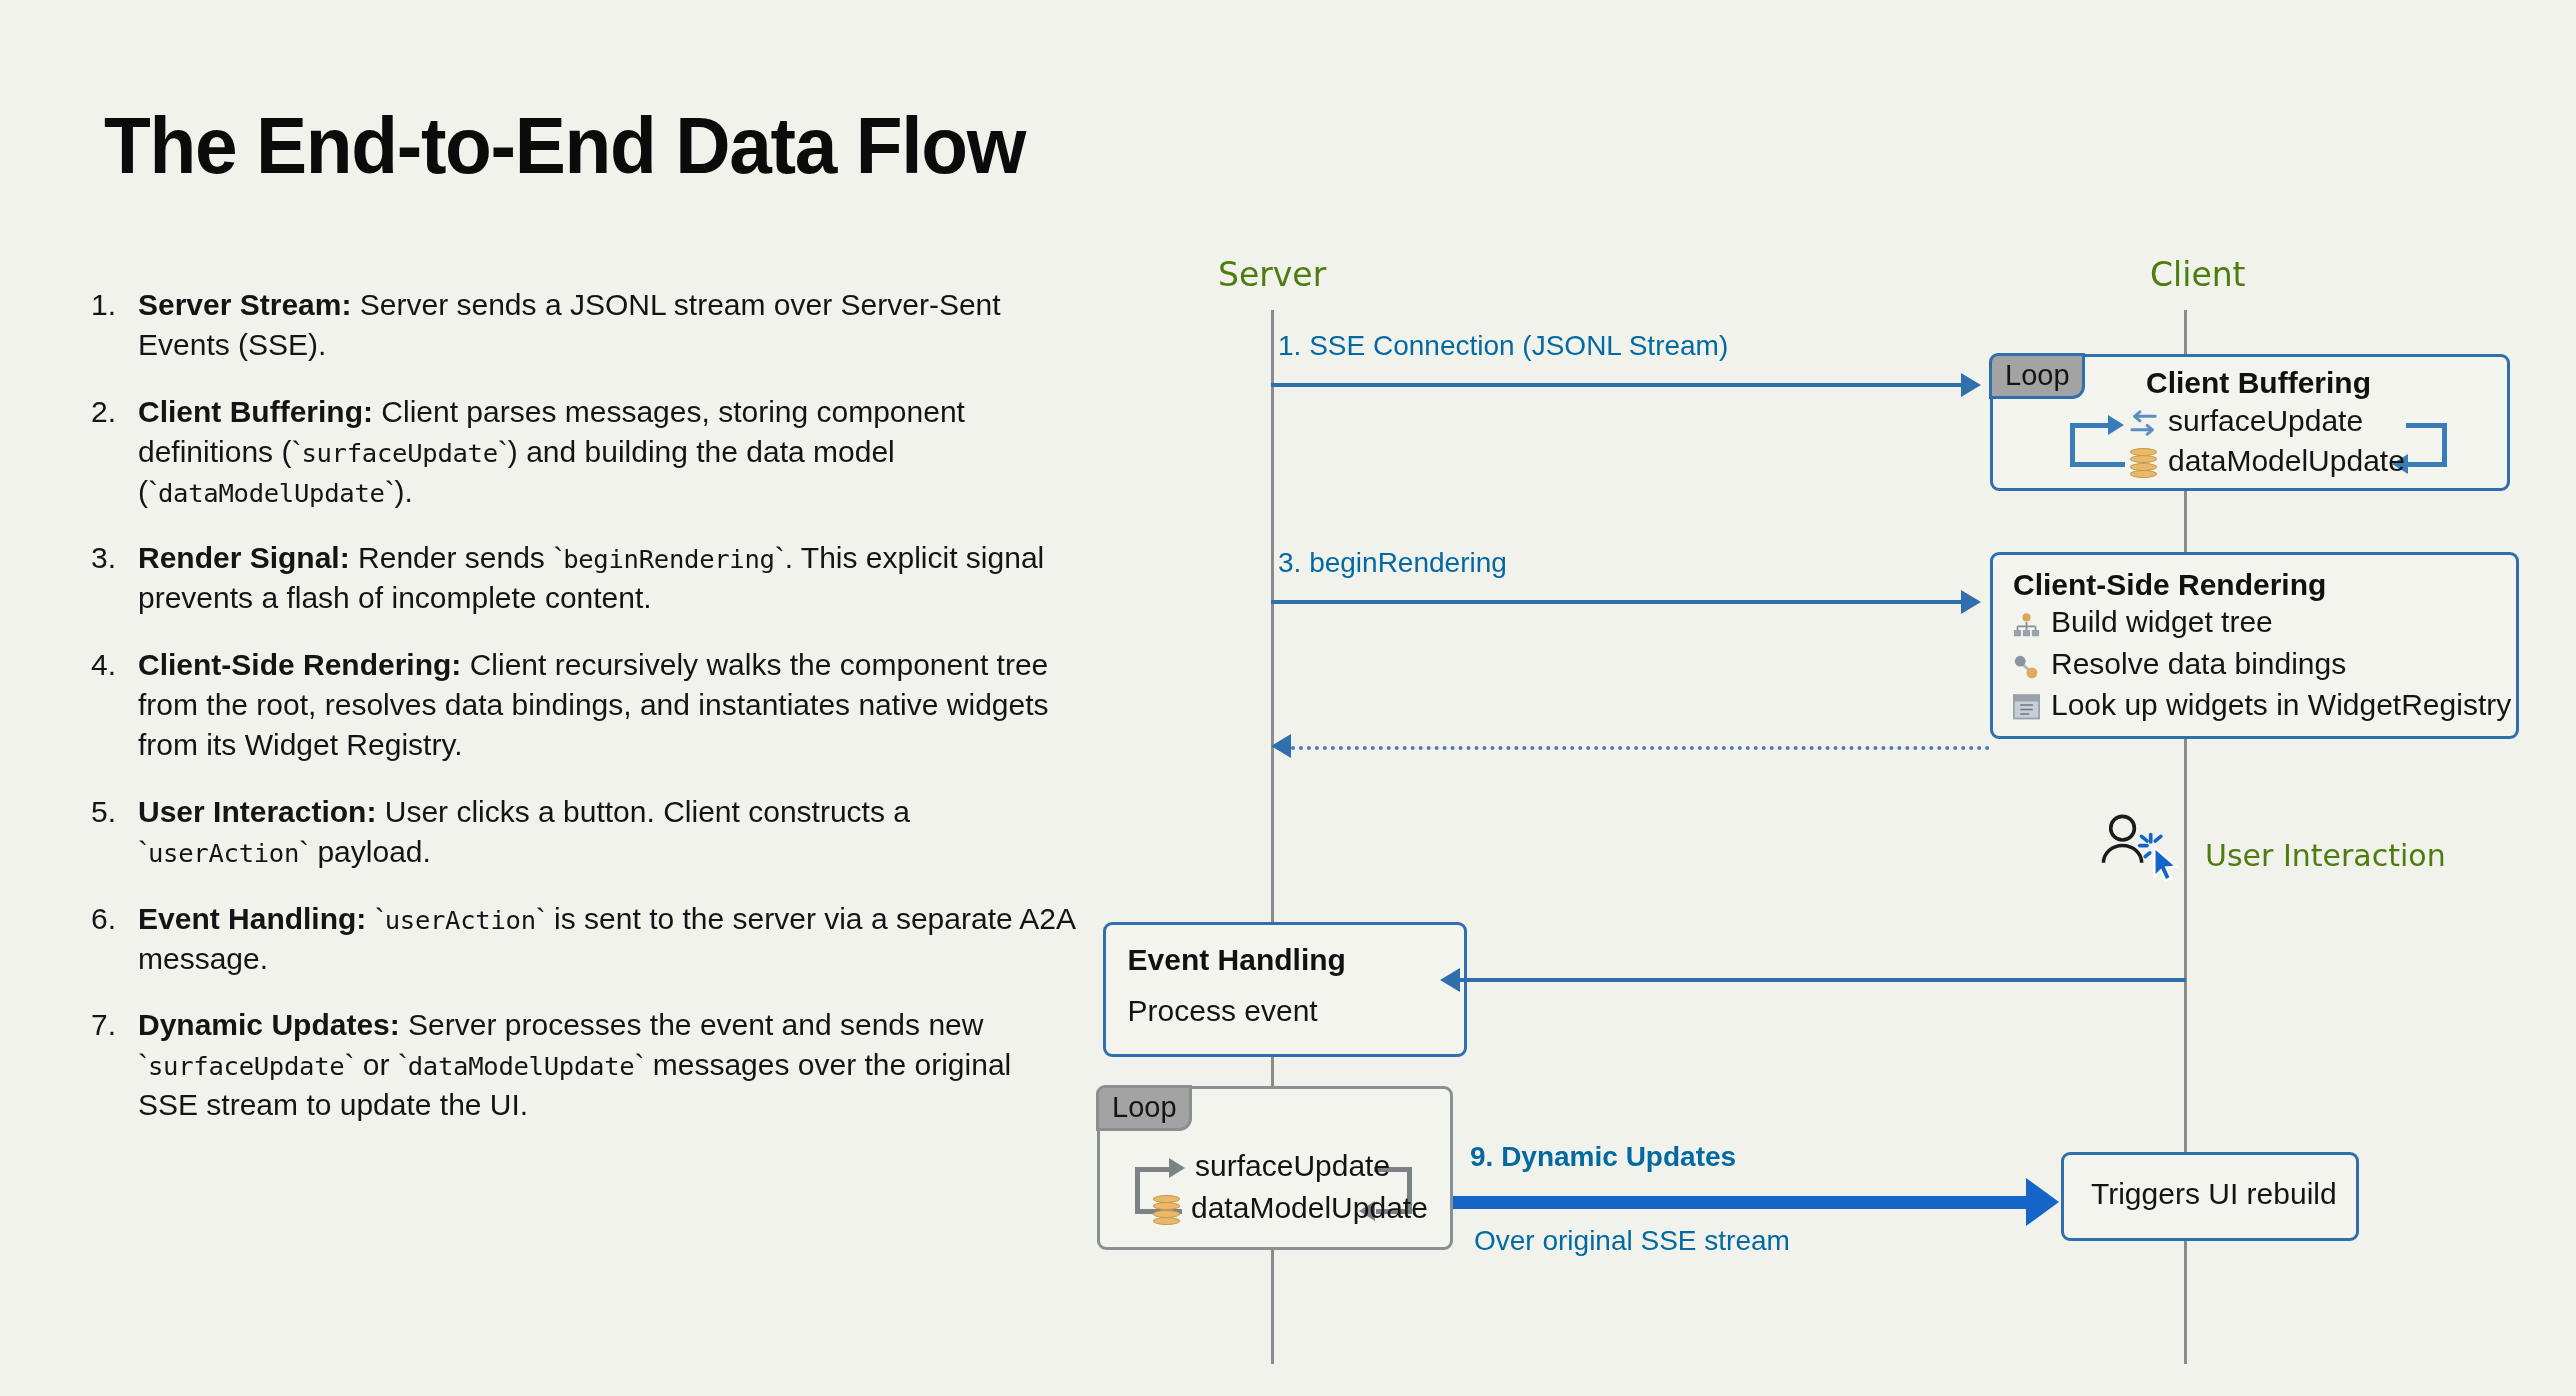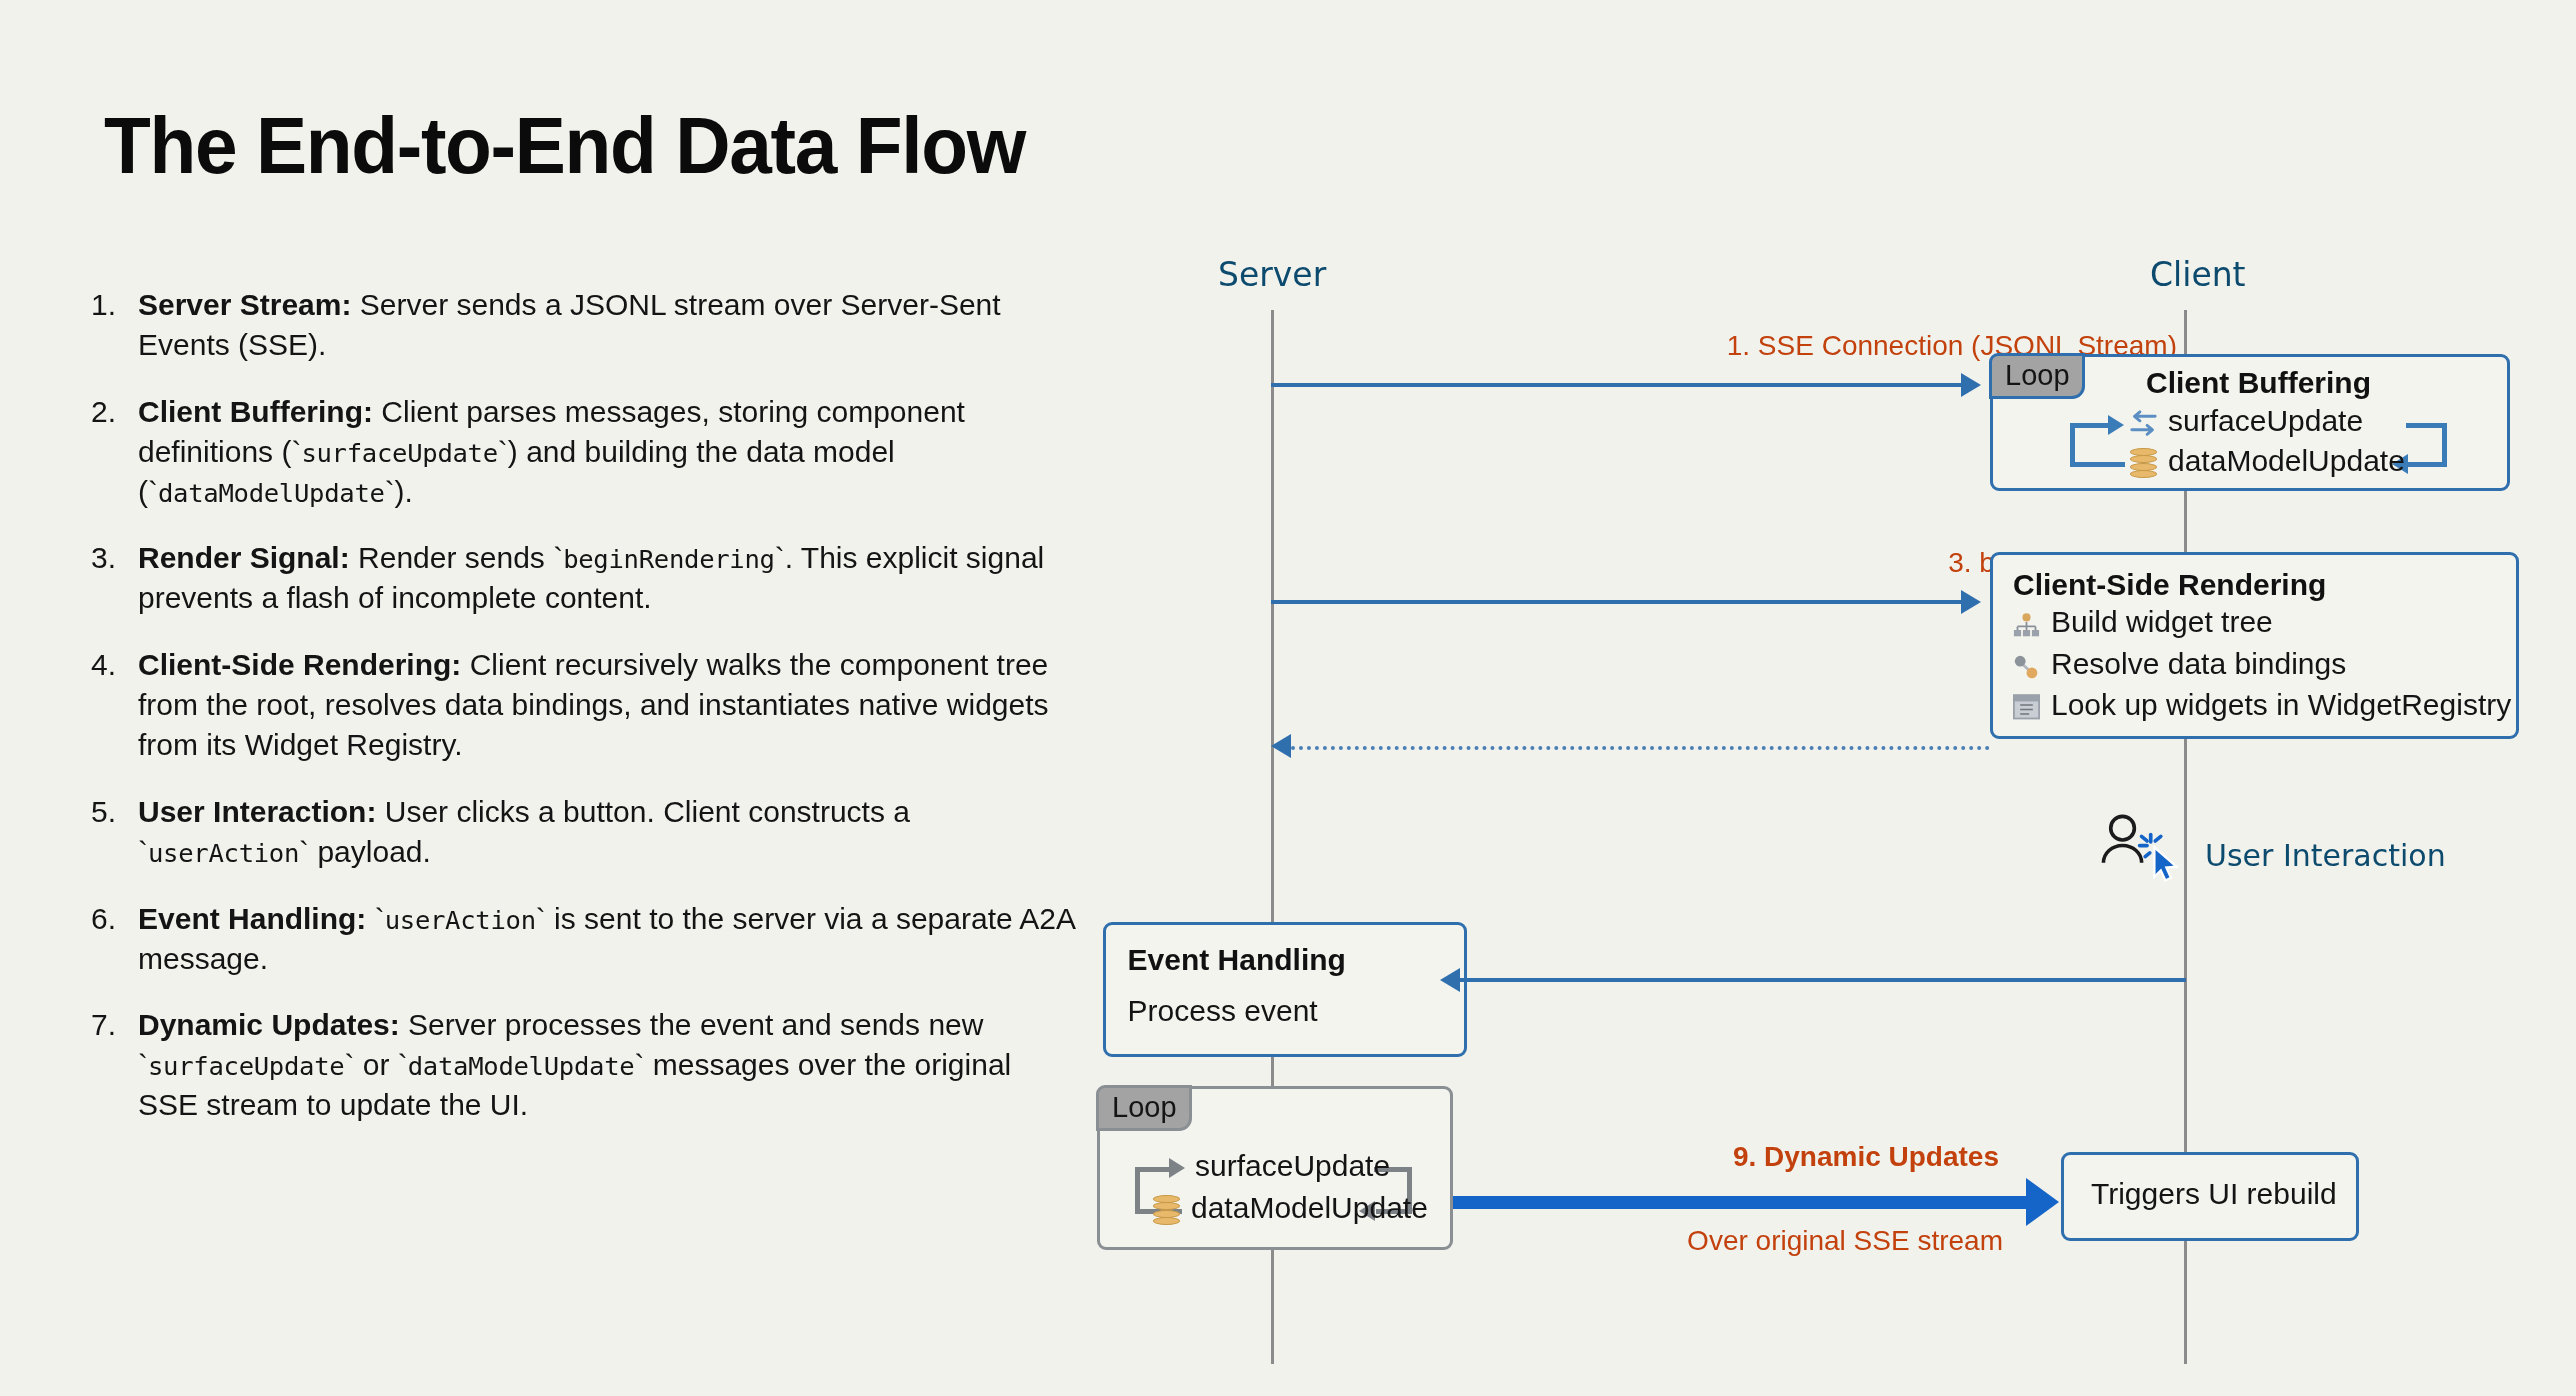--- a/index.html
+++ b/index.html
@@ -54,21 +54,21 @@
   }
 
   
   .diagram{position:absolute;left:1077px;top:228px;width:1461px;height:1168px;}
   .lifeline{
     position:absolute;width:2.7px;background:#8b8b8b;
   }
   .actor-label{
     position:absolute;
     font-size:33px;
-    color:#0c4a6e;
+    color:#4d7c0f;
     white-space:nowrap;
     font-family:"DejaVu Sans", sans-serif;
   }
 
   
   .msg-line{
     position:absolute;height:3.7px;background:#2f6fad;
   }
   .msg-line.thick{height:12.8px;background:#1565c8;}
   .msg-line.dotted{
@@ -87,23 +87,23 @@
     border-right:20px solid #2f6fad;
   }
   .arrow-head.right.big{
     border-top:24px solid transparent;
     border-bottom:24px solid transparent;
     border-left:33px solid #1565c8;
   }
   .msg-label{
     position:absolute;
     font-size:28px;
-    color:#c2410c;
+    color:#0369a1;
     white-space:nowrap;
-    text-align:right;
+    text-align:left;
   }
   .msg-label.bold{font-weight:bold;}
 
   
   .box{
     position:absolute;
     background:#f4f4ef;
     border:3.7px solid #2f6fad;
     border-radius:9px;
     box-sizing:border-box;

